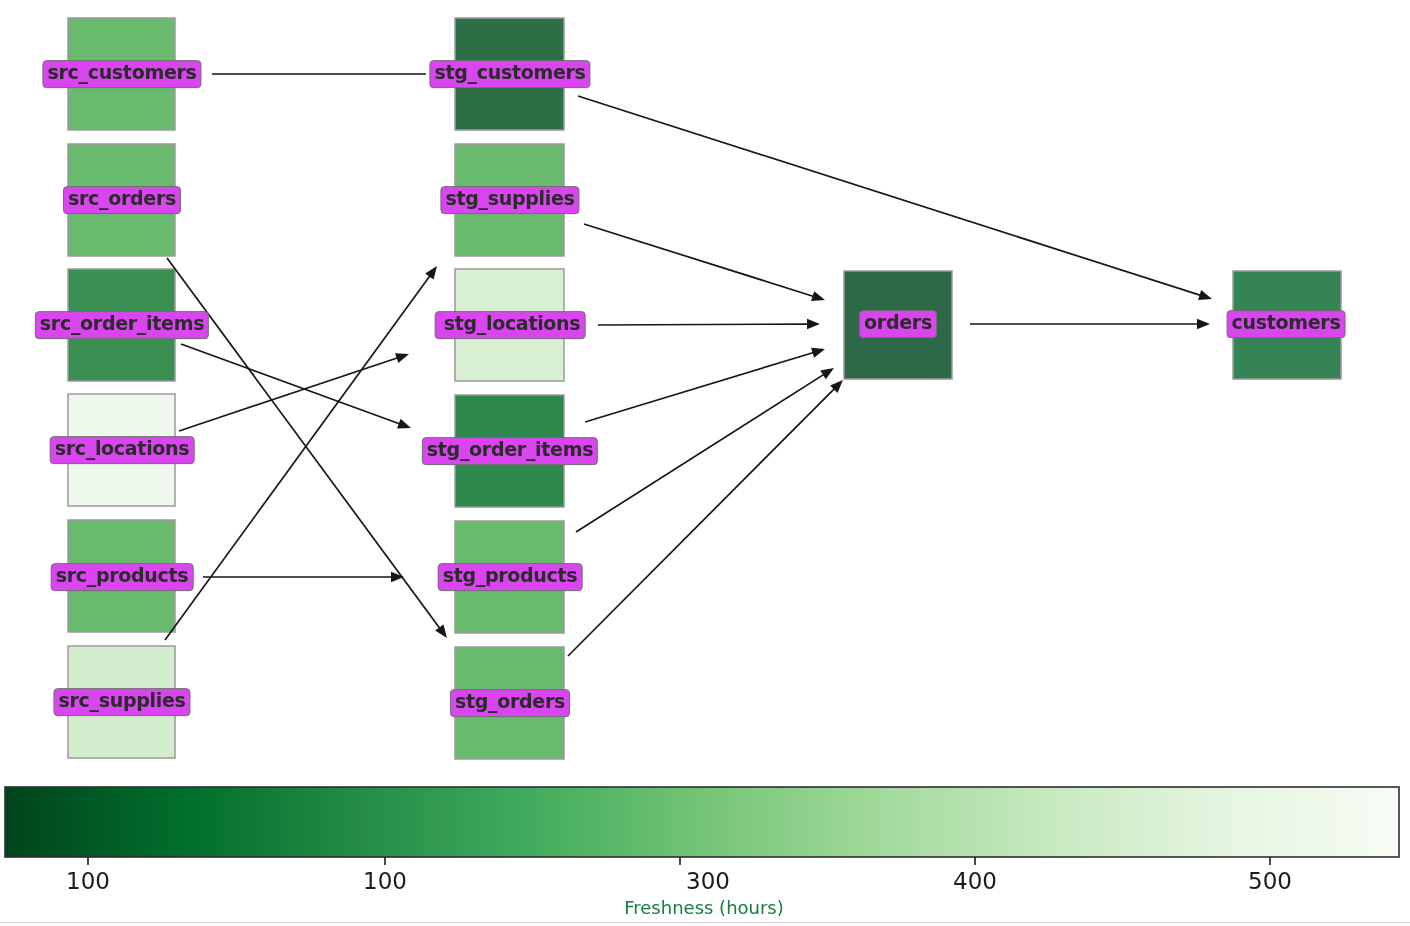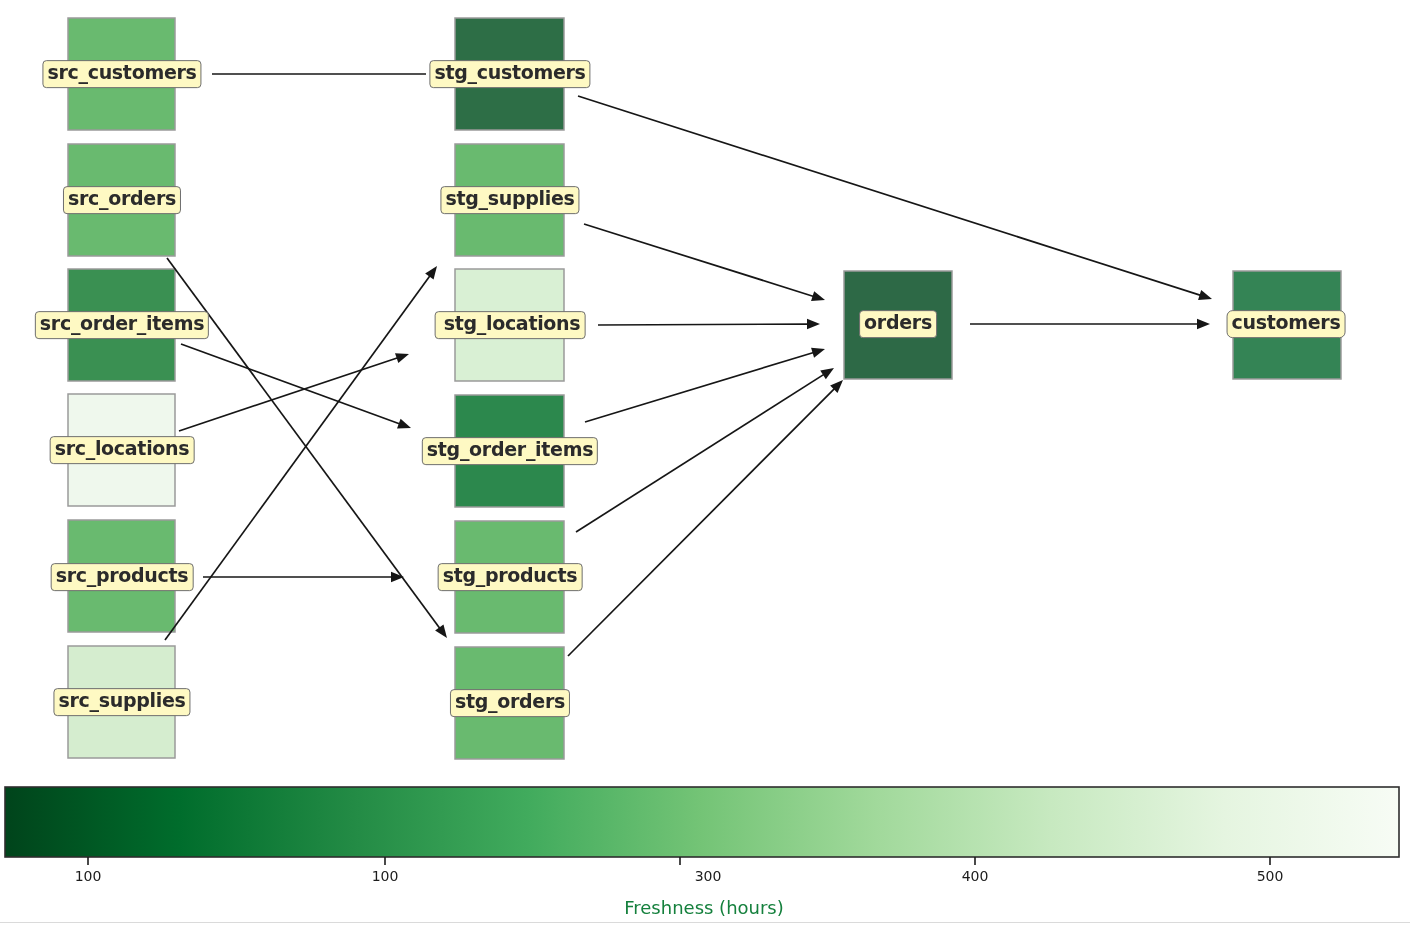--- a/index.html
+++ b/index.html
@@ -26,35 +26,35 @@
     top: 0;
   }
   #labels {
     position: absolute;
     inset: 0;
     pointer-events: none;
   }
   .node-label {
     position: absolute;
     transform: translate(-50%, -50%);
-    background: #fef9c3;
+    background: #d946ef;
     border: 1.6px solid #6e6e6e;
     border-radius: 4px;
     padding: 0px 4px 2px 4px;
     font-size: 19px;
     font-weight: bold;
     letter-spacing: -0.3px;
     color: #2b2b2b;
     white-space: nowrap;
     line-height: 1.25;
   }
   .tick-label {
     position: absolute;
     transform: translateX(-50%);
-    font-size: 14px;
+    font-size: 23px;
     color: #1c1c1c;
     white-space: nowrap;
   }
   .axis-label {
     position: absolute;
     transform: translateX(-50%);
     font-size: 18px;
     color: #15803d;
     white-space: nowrap;
   }
@@ -131,21 +131,21 @@
       <div class="node-label" style="left: 122px; top: 450px;">src_locations</div>
       <div class="node-label" style="left: 122px; top: 577px;">src_products</div>
       <div class="node-label" style="left: 122px; top: 702px;">src_supplies</div>
       <div class="node-label" style="left: 510px; top: 74px;">stg_customers</div>
       <div class="node-label" style="left: 510px; top: 200px;">stg_supplies</div>
       <div class="node-label" style="left: 510px; top: 325px; padding-left: 8px;">stg_locations</div>
       <div class="node-label" style="left: 510px; top: 451px;">stg_order_items</div>
       <div class="node-label" style="left: 510px; top: 577px;">stg_products</div>
       <div class="node-label" style="left: 510px; top: 703px;">stg_orders</div>
       <div class="node-label" style="left: 898px; top: 324px;">orders</div>
-      <div class="node-label" style="left: 1286px; top: 324px; border-radius: 6px;">customers</div>
+      <div class="node-label" style="left: 1286px; top: 324px;">customers</div>
       <div class="tick-label" style="left: 88px; top: 868px;">100</div>
       <div class="tick-label" style="left: 385px; top: 868px;">100</div>
       <div class="tick-label" style="left: 708px; top: 868px;">300</div>
       <div class="tick-label" style="left: 975px; top: 868px;">400</div>
       <div class="tick-label" style="left: 1270px; top: 868px;">500</div>
     </div>
   <div class="axis-label" style="left:704px; top:897px;">Freshness (hours)</div>
 </div>
 
 </body></html>

